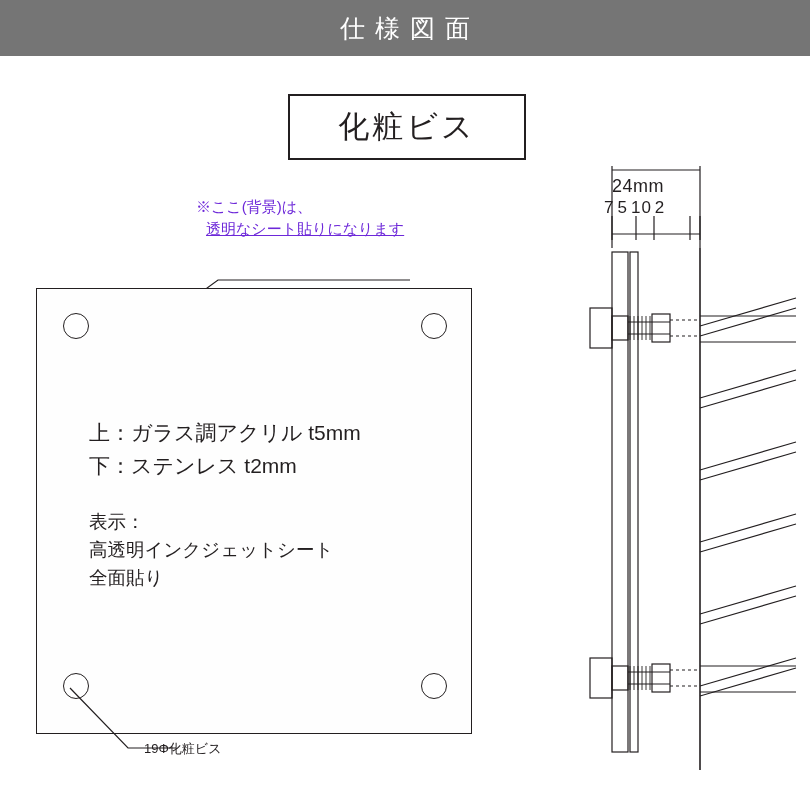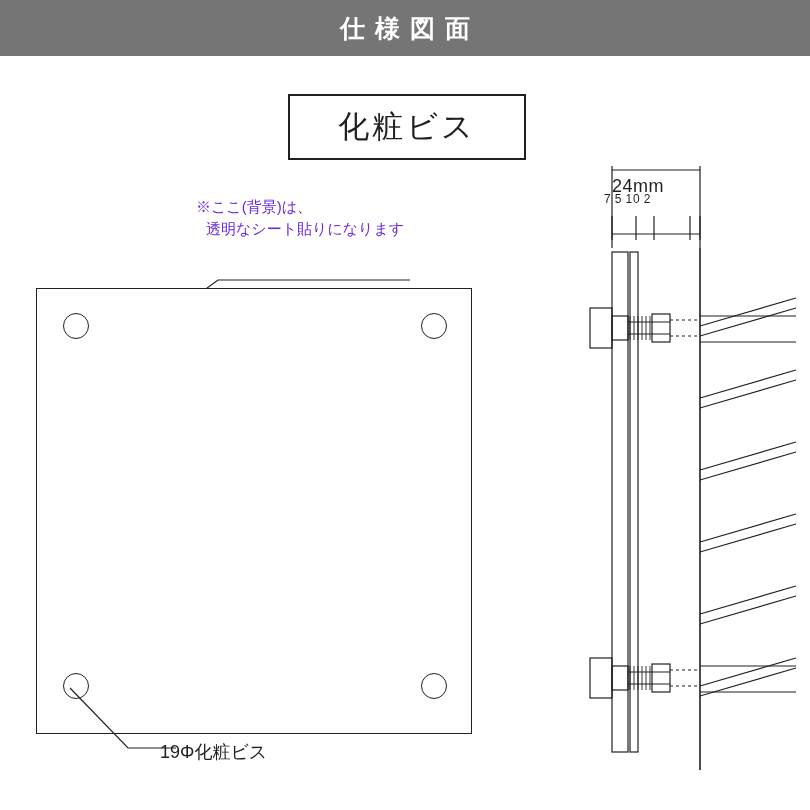--- a/index.html
+++ b/index.html
@@ -25,21 +25,21 @@
     background: #757575;
     display: flex;
     align-items: center;
     justify-content: center;
   }
   .header-title {
     color: #ffffff;
     font-size: 25px;
     letter-spacing: 10px;
     text-indent: 10px;
-    font-weight: 700;
+    font-weight: 400;
   }
 
   
   .title-box {
     position: absolute;
     left: 288px;
     top: 94px;
     width: 234px;
     height: 62px;
     border: 2px solid #231f20;
@@ -57,21 +57,21 @@
   
   .red-note {
     position: absolute;
     left: 196px;
     top: 196px;
     color: #6d28d9;
     font-size: 15px;
     line-height: 1.45;
     white-space: nowrap;
   }
-  .red-note .line2 { padding-left: 10px; display: block; }
+  .red-note .line2 { padding-left: 10px; display: block; text-decoration: underline; }
 
   
   .leader-note {
     position: absolute;
     left: 110px;
     top: 240px;
     width: 360px;
     height: 120px;
     pointer-events: none;
   }
@@ -110,23 +110,23 @@
   }
   .spec-text .blk2 {
     margin-top: 26px;
     font-size: 18.5px;
     line-height: 1.5;
   }
 
   
   .callout-label {
     position: absolute;
-    left: 160px;
+    left: 144px;
     top: 740px;
-    font-size: 18px;
+    font-size: 13px;
     white-space: nowrap;
   }
   .callout-line {
     position: absolute;
     left: 50px;
     top: 680px;
     width: 130px;
     height: 80px;
     pointer-events: none;
   }
@@ -144,22 +144,22 @@
     position: absolute;
     left: 612px;
     top: 140px;
     font-size: 18px;
     letter-spacing: 0.5px;
     margin-top: 36px;
   }
   .dim-parts {
     position: absolute;
     left: 604px;
-    top: 192px;
-    font-size: 12px;
+    top: 198px;
+    font-size: 17px;
     letter-spacing: 1px;
     white-space: nowrap;
   }
   .dim-parts span { margin-right: 3px; }
 </style>
 </head>
 <body>
 
 <div class="header">
   <div class="header-title">仕様図面</div>
@@ -177,20 +177,29 @@
 <svg class="leader-note" viewBox="0 0 360 120">
   <polyline points="12,110 108,40 300,40" fill="none" stroke="#231f20" stroke-width="1.2"></polyline>
 </svg>
 
 <div class="plate">
   <div class="screw tl"></div>
   <div class="screw tr"></div>
   <div class="screw bl"></div>
   <div class="screw br"></div>
 
+  <div class="spec-text">
+    <div>上：ガラス調アクリル t5mm</div>
+    <div>下：ステンレス t2mm</div>
+    <div class="blk2">
+      <div>表示：</div>
+      <div>高透明インクジェットシート</div>
+      <div>全面貼り</div>
+    </div>
+  </div>
 </div>
 
 <svg class="callout-line" viewBox="0 0 130 80">
   <polyline points="20,8 78,68 126,68" fill="none" stroke="#231f20" stroke-width="1.2"></polyline>
 </svg>
 <div class="callout-label">19Φ化粧ビス</div>
 
 <div class="dim-24">24mm</div>
 
 <div class="dim-parts">

